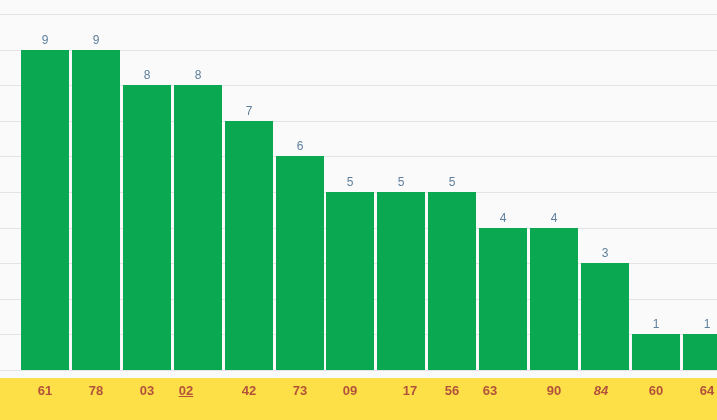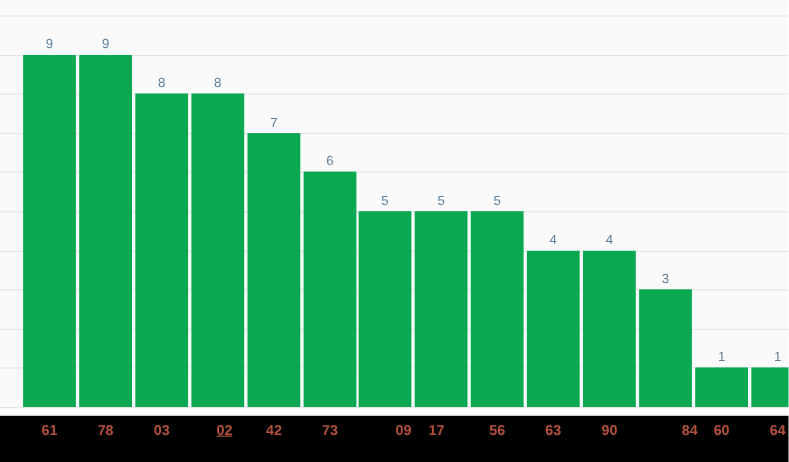--- a/index.html
+++ b/index.html
@@ -77,21 +77,21 @@
     font-family: "Liberation Sans", sans-serif;
   }
 
   
   #xaxis {
     position: absolute;
     left: 0;
     top: 378px;
     width: 717px;
     height: 42px;
-    background: #000000;
+    background: #fde047;
   }
   .x-label {
     position: absolute;
     top: 5px;
     width: 48px;
     text-align: center;
     font-size: 13px;
     font-weight: bold;
     line-height: 16px;
     color: #b4513b;
@@ -174,26 +174,26 @@
           <div class="bar-value" style="bottom: 39px; color: rgb(94, 127, 156);">1</div>
           <div class="bar-rect" title="64: 1" style="height: 36px; background: rgb(10, 168, 81);"></div>
         </div>
       </div>
   </div>
 
   <div id="xaxis">
       <div class="x-label" style="left: 21px; width: 48px; color: rgb(180, 81, 59);">61</div>
       <div class="x-label" style="left: 72px; width: 48px; color: rgb(180, 81, 59);">78</div>
       <div class="x-label" style="left: 123px; width: 48px; color: rgb(180, 81, 59);">03</div>
-      <div class="x-label" style="left: 180px; width: 48px; color: rgb(180, 81, 59); text-decoration: underline;">02</div>
+      <div class="x-label" style="left: 162px; width: 48px; color: rgb(180, 81, 59); text-decoration: underline;">02</div>
       <div class="x-label" style="left: 225px; width: 48px; color: rgb(180, 81, 59);">42</div>
       <div class="x-label" style="left: 276px; width: 48px; color: rgb(180, 81, 59);">73</div>
-      <div class="x-label" style="left: 326px; width: 48px; color: rgb(180, 81, 59); text-align: right;">09</div>
-      <div class="x-label" style="left: 356px; width: 48px; color: rgb(180, 81, 59); text-align: right;">17</div>
+      <div class="x-label" style="left: 326px; width: 48px; color: rgb(180, 81, 59);">09</div>
+      <div class="x-label" style="left: 386px; width: 48px; color: rgb(180, 81, 59);">17</div>
       <div class="x-label" style="left: 428px; width: 48px; color: rgb(180, 81, 59);">56</div>
-      <div class="x-label" style="left: 479px; width: 48px; color: rgb(180, 81, 59);">63</div>
+      <div class="x-label" style="left: 466px; width: 48px; color: rgb(180, 81, 59);">63</div>
       <div class="x-label" style="left: 530px; width: 48px; color: rgb(180, 81, 59);">90</div>
-      <div class="x-label" style="left: 603px; width: 48px; color: rgb(180, 81, 59);">84</div>
+      <div class="x-label" style="left: 577px; width: 48px; color: rgb(180, 81, 59); font-style: italic;">84</div>
       <div class="x-label" style="left: 632px; width: 48px; color: rgb(180, 81, 59);">60</div>
       <div class="x-label" style="left: 683px; width: 48px; color: rgb(180, 81, 59);">64</div>
     </div>
 
 </div>
 
 </body></html>

